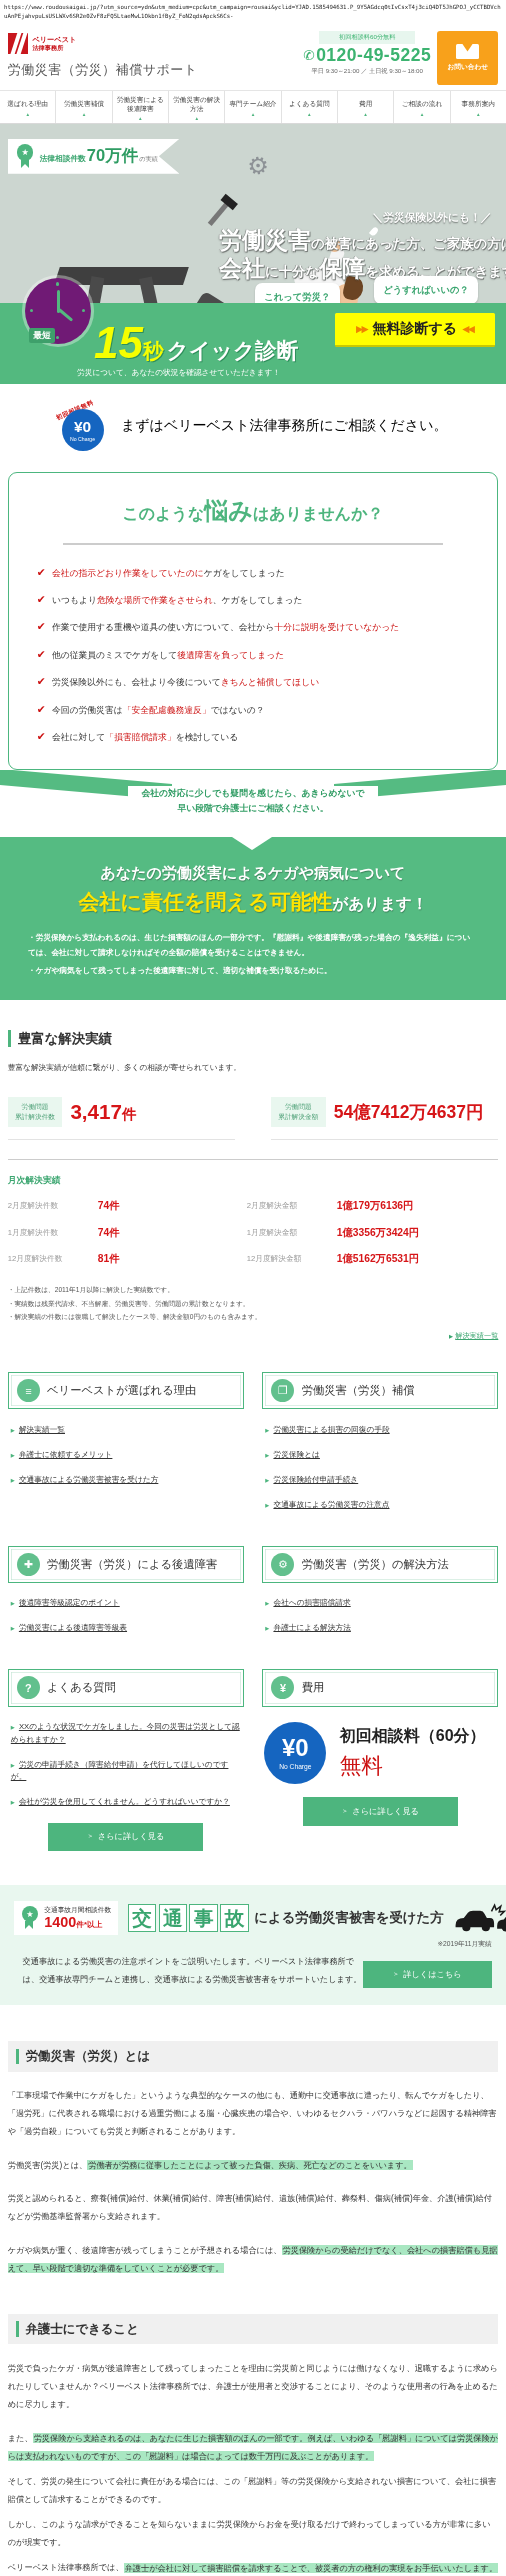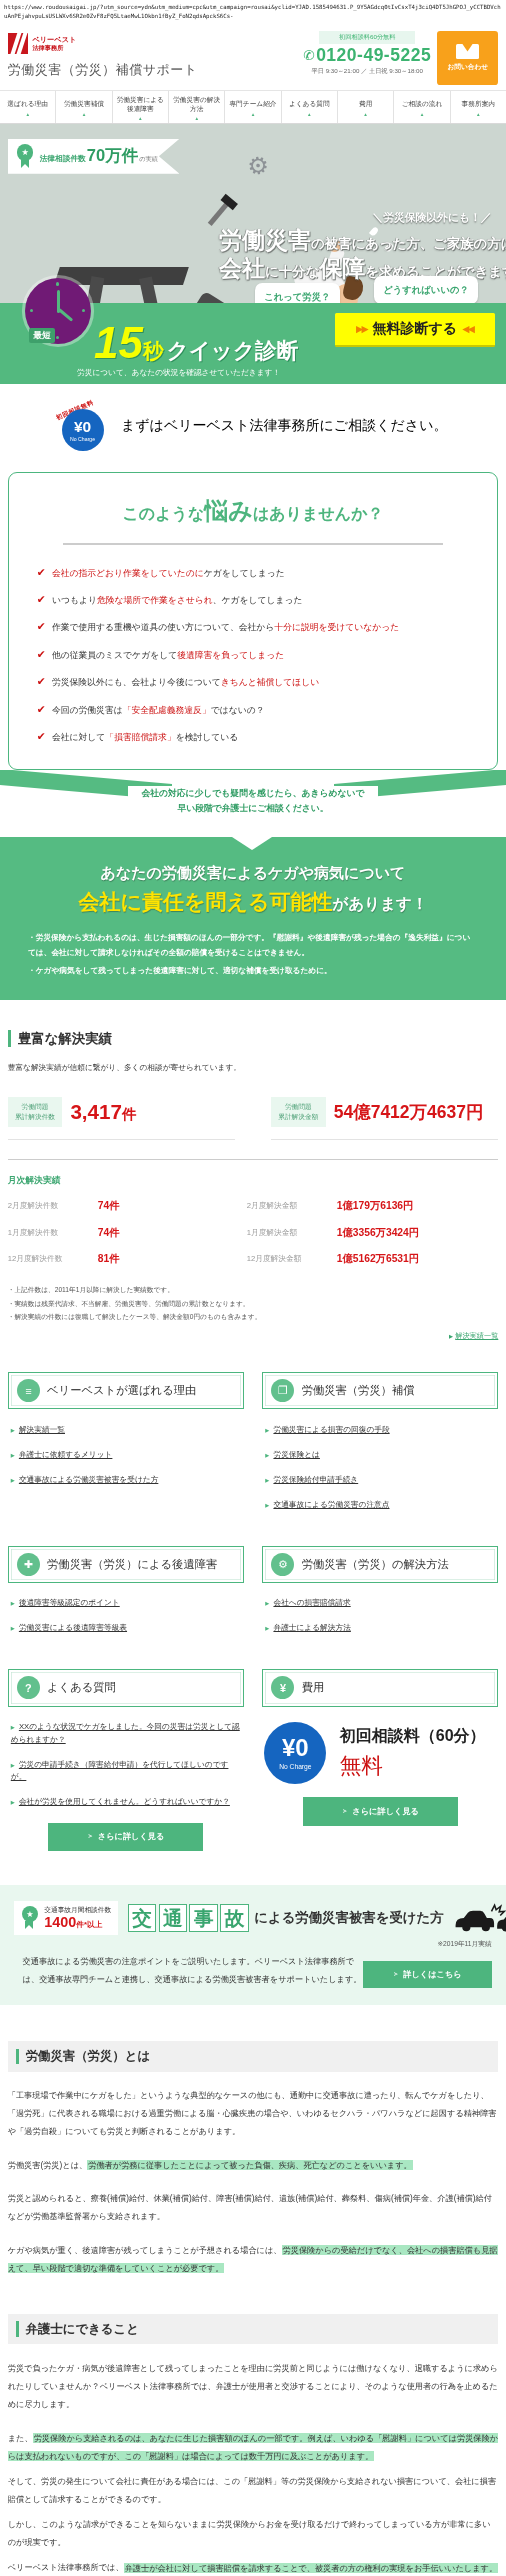--- a/index.html
+++ b/index.html
@@ -154,21 +154,21 @@
   .lblinks{list-style:none;margin:14.4px 3.1px 3.1px}
   .lblinks li{margin-bottom:12.4px;font-size:7.7px;line-height:1.65}
   .lblinks .ar{color:#4db57e;font-size:5.2px;margin-right:4.1px}
   .lblinks a{color:#333;text-decoration:underline;cursor:pointer}
   .fee-row{display:flex;align-items:center;gap:13.4px;margin:15.5px 2.1px 5.2px}
   .fee-circle{width:62px;height:62px;border-radius:50%;background:#1565c0;color:#fff;text-align:center;flex:none}
   .fee-circle .amt{font-size:24px;font-weight:bold;margin-top:12.4px}
   .fee-circle .sub{font-size:6.7px;margin-top:1px}
   .fee-l1{font-size:16px;font-weight:bold;color:#222}
   .fee-l2{font-size:21.6px;font-weight:normal;color:#cc1111;margin-top:3.1px}
-  .btn-green{display:flex;align-items:center;justify-content:center;gap:4.1px;width:155px;margin:13.4px auto 0;background:#4db57e;color:#fff;font-size:8.2px;font-weight:bold;padding:8.8px 0;cursor:pointer}
+  .btn-green{display:flex;align-items:center;justify-content:center;gap:4.1px;width:155px;margin:13.4px auto 0;background:#4db57e;color:#fff;font-size:8.2px;font-weight:normal;padding:8.8px 0;cursor:pointer}
   .btn-green .gt{font-size:6.7px}
 
   
   .traffic{margin-top:34px;background:#e9f7ef;padding:15.5px 14.4px 17.5px}
   .traffic .row1{display:flex;align-items:center;gap:9.3px}
   .t-badge{background:#fff;padding:5.2px 7.2px;display:flex;align-items:center;gap:5.2px;flex:none}
   .t-badge .tb-l{font-size:6.7px;color:#333}
   .t-badge .tb-n{color:#d61518;font-weight:bold;font-size:14.4px;line-height:1}
   .t-badge .tb-u{font-size:7.7px}
   .t-title{display:flex;align-items:center;flex-wrap:nowrap;white-space:nowrap}

